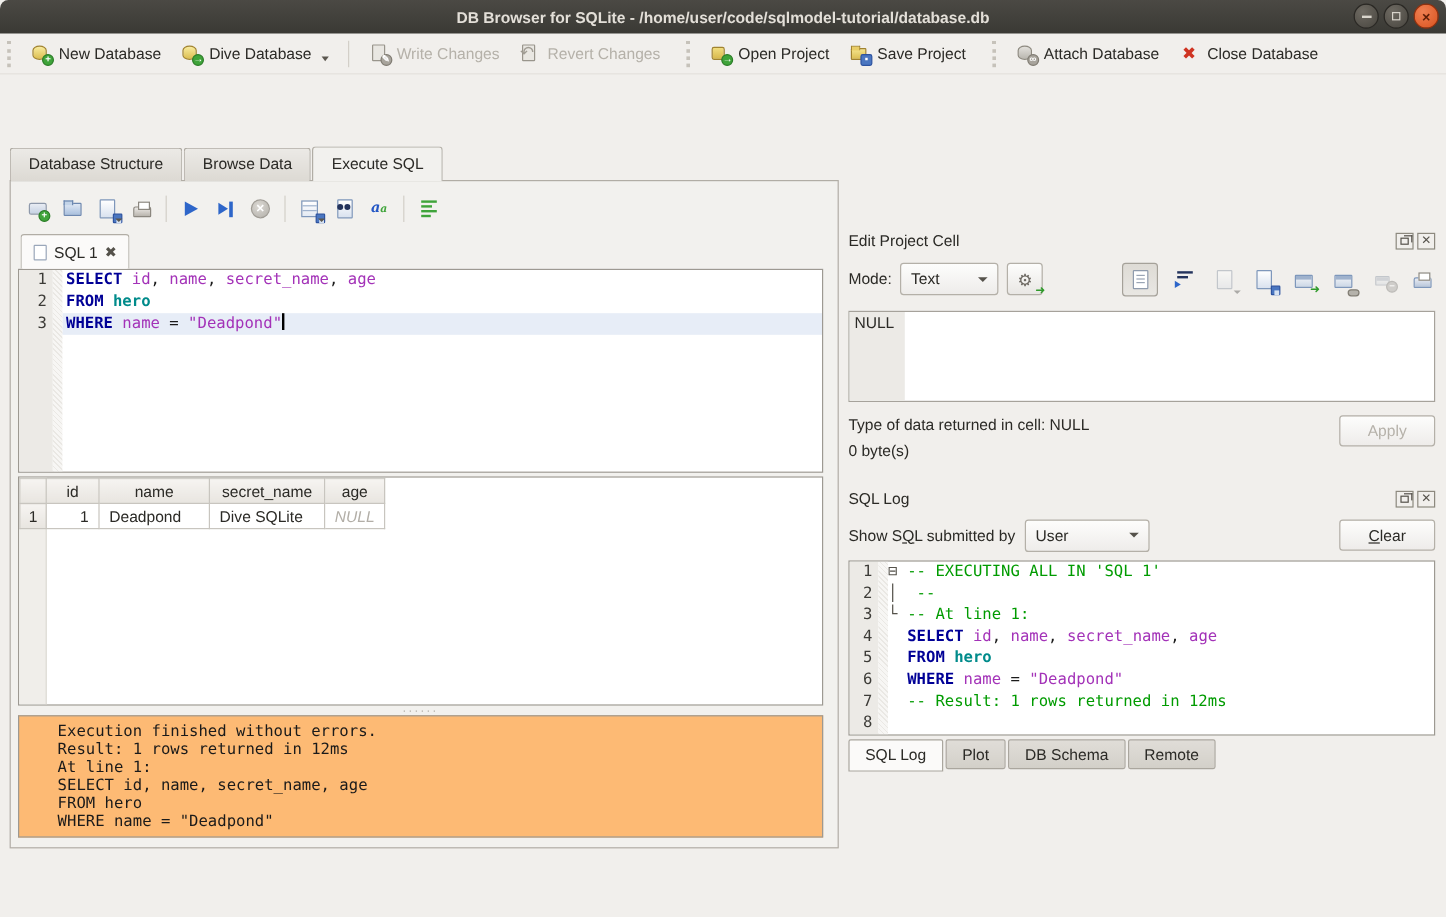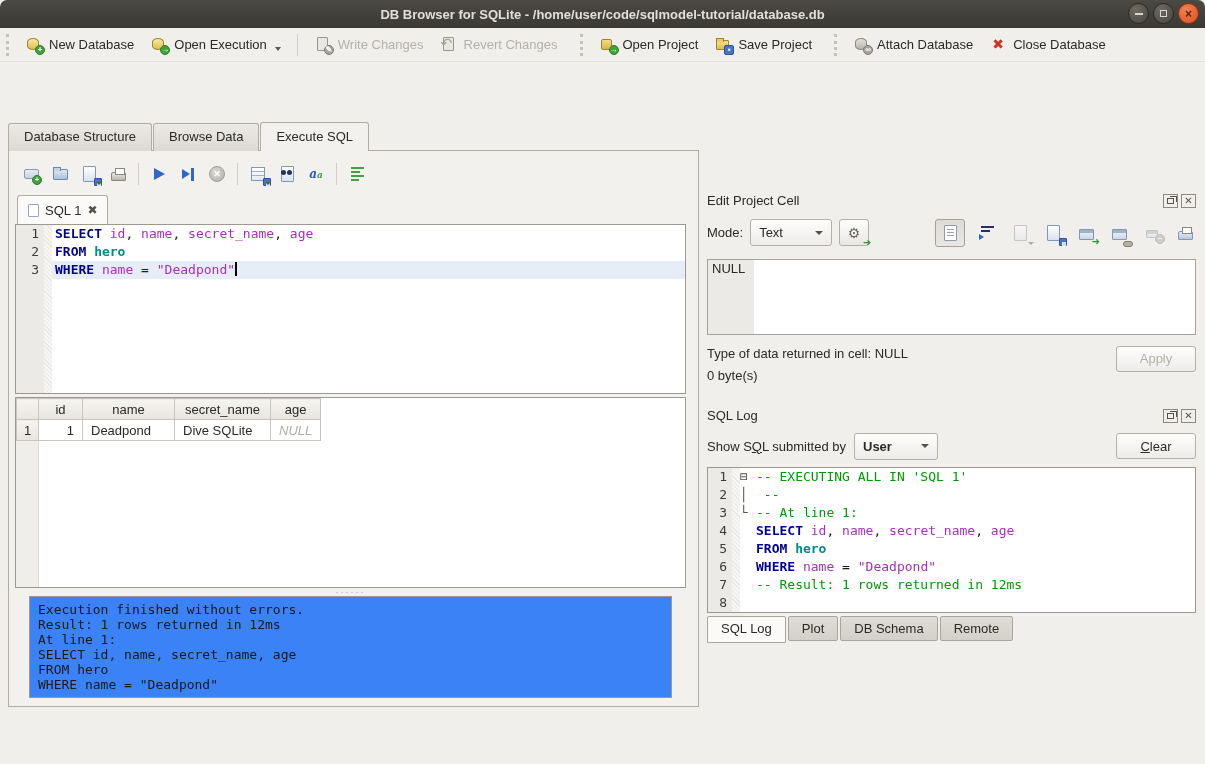--- a/index.html
+++ b/index.html
@@ -109,37 +109,37 @@
   .rtable th, .rtable td { border:1px solid #c8c5bf; padding:1px 8px; height:21px; background:#fff; }
   .rtable th { background:linear-gradient(#f6f4f1,#e8e5e0); font-weight:normal; text-align:center; }
   .rtable td.rowhdr { background:linear-gradient(#f6f4f1,#e8e5e0); text-align:center; padding:1px 6px; }
   .rtable td.num { text-align:right; }
   .rtable td.nullv { color:#b2aea7; font-style:italic; }
 
   .hsplit { height:8px; display:flex; align-items:center; justify-content:center; flex:none; }
   .dots { color:#a8a49c; font-size:9px; letter-spacing:2px; line-height:4px; }
 
   
-  .messagebox { flex:1; margin:0 16px; background:#3b82f6; border:1px solid #9d9992; overflow:hidden; min-height:0; }
+  .messagebox { flex:1; margin:0 2px; background:#fdba74; border:1px solid #9d9992; overflow:hidden; min-height:0;padding-left:24px; }
   .messagebox pre { margin:5px 8px; font-family:"DejaVu Sans Mono","Liberation Mono",monospace; font-size:13px; line-height:15px; white-space:pre; color:#1a1a1a; }
 
   
   .rightcol { flex:1; display:flex; flex-direction:column; padding:6px 9px 2px 8px; min-width:0; }
   .docktitle { height:20px; display:flex; align-items:center; flex:none; margin-top:2px; }
   .docktitle .dtlabel { flex:1; }
   .dockbtns { display:flex; gap:3px; }
   .dkbtn { width:15px; height:14px; border:1px solid #8d897f; background:#f1efec; display:flex; align-items:center; justify-content:center; color:#55524b; font-size:10px; line-height:1; cursor:default; }
   .restore { width:7px; height:6px; border:1px solid #55524b; position:relative; background:#f1efec; }
   .restore::before { content:""; position:absolute; left:2px; top:-3px; width:6px; height:5px; border:1px solid #55524b; border-left:none; border-bottom:none; }
 
   .moderow { display:flex; align-items:center; margin-top:8px; flex:none; gap:7px; }
   .select { height:27px; border:1px solid #b4b0a8; border-radius:3px; background:linear-gradient(#fdfdfc,#eeecea); display:flex; align-items:center; padding:0 8px; gap:14px; cursor:default; }
   .select .scaret { width:0; height:0; border-left:4px solid transparent; border-right:4px solid transparent; border-top:4.5px solid #55524b; margin-left:auto; }
   .select.modew { width:82px; }
-  .select.userw { width:84px;font-weight:bold; }
+  .select.userw { width:104px; }
   .iconbtn { width:30px; height:27px; border:1px solid #b4b0a8; border-radius:3px; background:linear-gradient(#fdfdfc,#e9e7e4); display:flex; align-items:center; justify-content:center; position:relative; }
   .gear { font-size:14px; color:#6b6760; line-height:1; }
   .cicons { display:flex; align-items:center; gap:11px; margin-left:auto; }
   .cibox { width:22px; height:22px; display:flex; align-items:center; justify-content:center; position:relative; }
   .cibox.pressed { width:30px; height:28px; border:1px solid #a5a199; border-radius:3px; background:linear-gradient(#dedbd5,#e9e7e3); }
   .cidoc { width:13px; height:16px; background:#fff; border:1px solid #8f9bad; border-radius:1px; position:relative; }
   .cidoc::before { content:""; position:absolute; left:2px; top:3px; width:7px; height:1.5px; background:#9aa5b5; box-shadow:0 3px 0 #9aa5b5, 0 6px 0 #9aa5b5; }
   .wrapic { display:flex; flex-direction:column; gap:2px; }
   .wrapic i { display:block; height:2px; width:13px; background:#23335c; }
   .wrapic i:nth-child(2){ width:9px; }
@@ -201,21 +201,21 @@
           <span class="cyl"></span>
           <span class="badge">+</span>
         </span>
       <span>New Database</span>
     </div>
     <div class="tbtn">
       <span class="ic16">
           <span class="cyl"></span>
           <span class="badge">→</span>
         </span>
-      <span>Open Execution</span>
+      <span>Dive Database</span>
       <span class="dcaret"></span>
     </div>
     <div class="vsep"></div>
     <div class="tbtn disabled">
       <span class="ic16">
           <span class="gdoc"></span>
           <span class="badge grayb">✎</span>
         </span>
       <span>Write Changes</span>
     </div>

